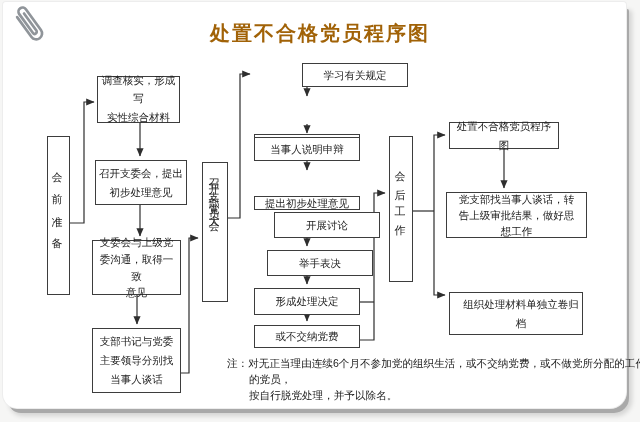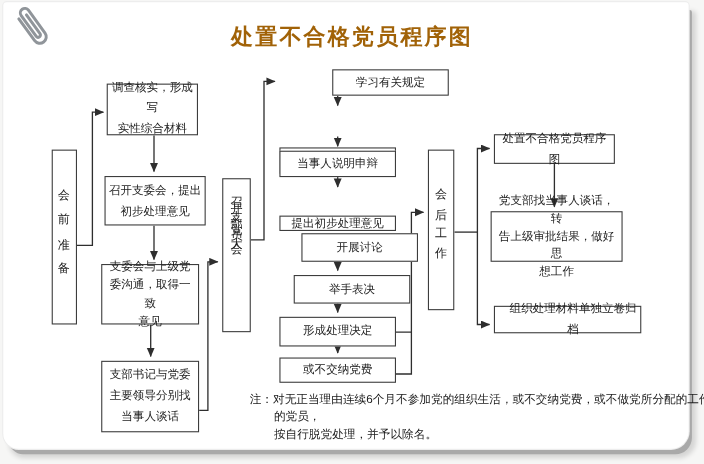--- a/index.html
+++ b/index.html
@@ -102,19 +102,19 @@
 <div class="box" style="left:254px;top:63px;width:106px;height:24px;margin-left:48px;">学习有关规定</div>
 <div class="box" style="left:254px;top:100px;width:106px;height:24px;margin-top:34px;">介绍情况</div>
 <div class="box" style="left:254px;top:137px;width:106px;height:24px;">当事人说明申辩</div>
 <div class="box" style="left:254px;top:174px;width:106px;height:14px;margin-top:22px;">提出初步处理意见</div>
 <div class="box" style="left:254px;top:212px;width:106px;height:26px;margin-left:20px;">开展讨论</div>
 <div class="box" style="left:254px;top:250px;width:106px;height:26px;margin-left:13px;">举手表决</div>
 <div class="box" style="left:254px;top:288px;width:106px;height:27px;">形成处理决定</div>
 <div class="box" style="left:254px;top:325px;width:106px;height:23px;">或不交纳党费</div>
 
 <div class="box" style="left:449px;top:122px;width:110px;height:27px;">处置不合格党员程序图</div>
-<div class="box" style="left:446px;top:192px;width:120px;height:46px;line-height:1.55;">党支部找当事人谈话，转
+<div class="box" style="left:446px;top:192px;width:141px;height:46px;line-height:1.55;">党支部找当事人谈话，转
 告上级审批结果，做好思
 想工作</div>
-<div class="box" style="left:449px;top:278px;width:134px;height:25px;padding-left:12px;">组织处理材料单独立卷归档</div>
+<div class="box" style="left:449px;top:292px;width:134px;height:43px;padding-left:12px;">组织处理材料单独立卷归档</div>
 
 <div class="note">注：对无正当理由连续6个月不参加党的组织生活，或不交纳党费，或不做党所分配的工作的党员，
 按自行脱党处理，并予以除名。</div>
 
 </body></html>

